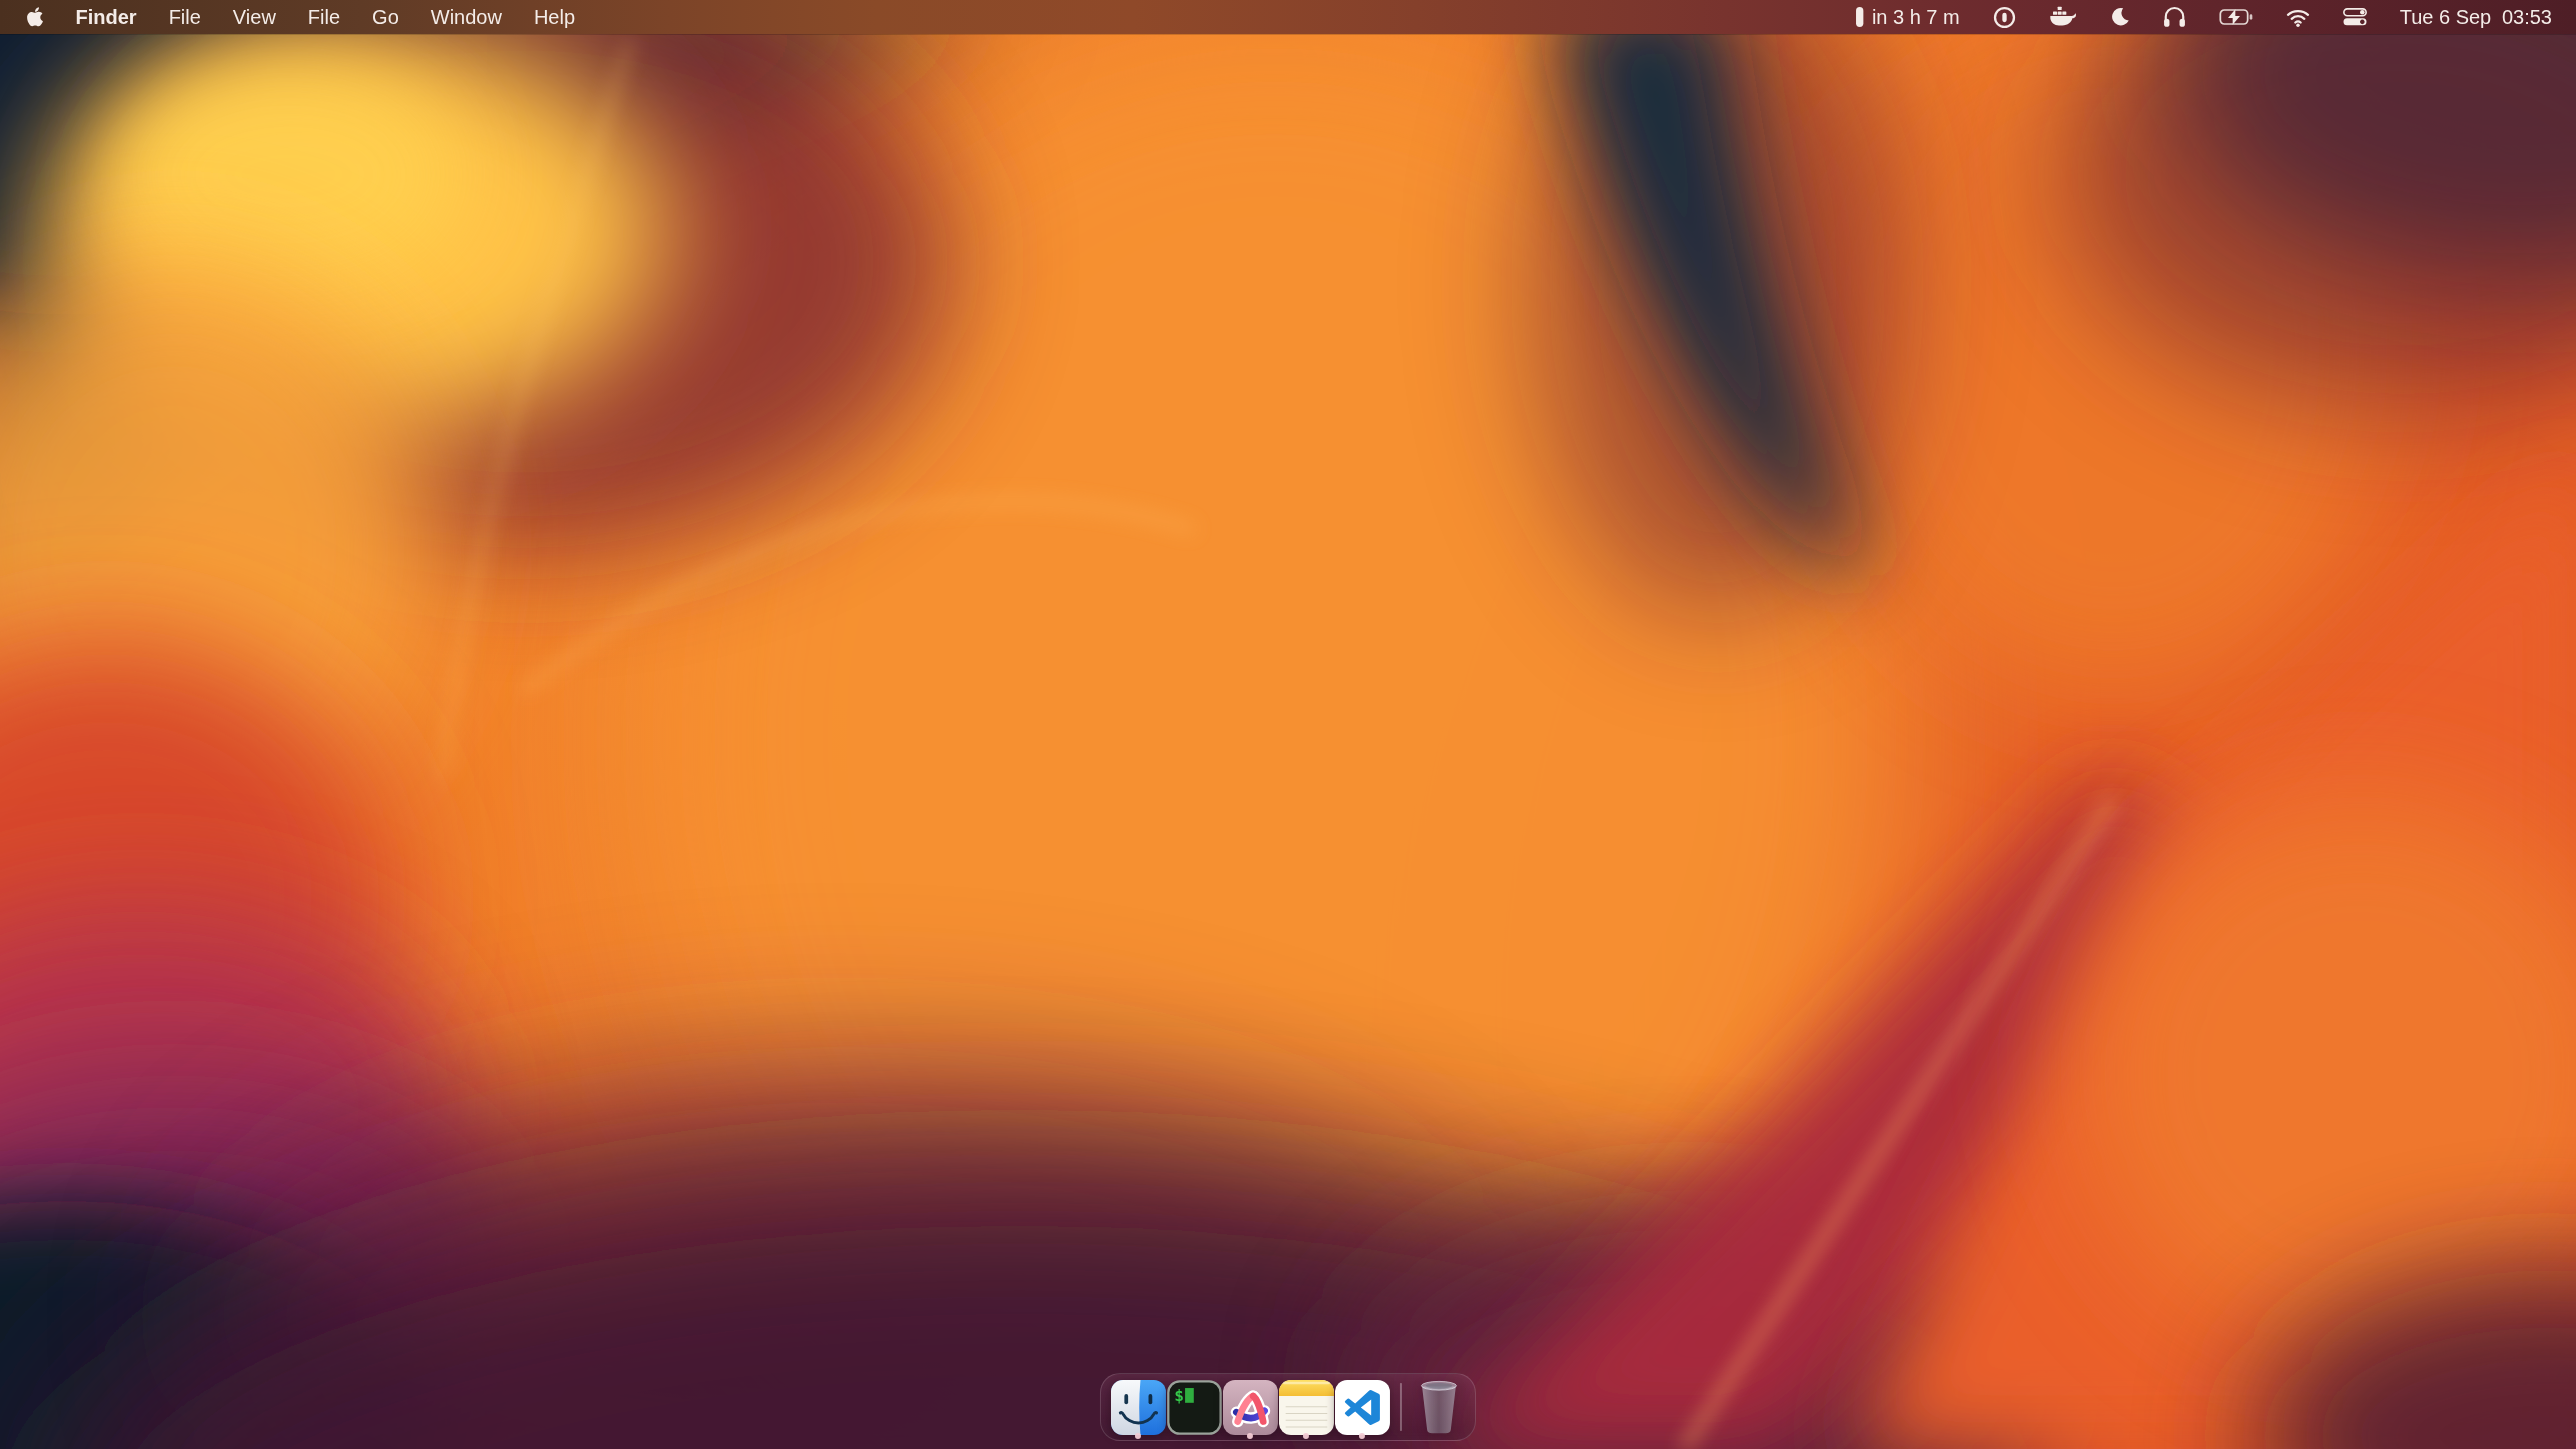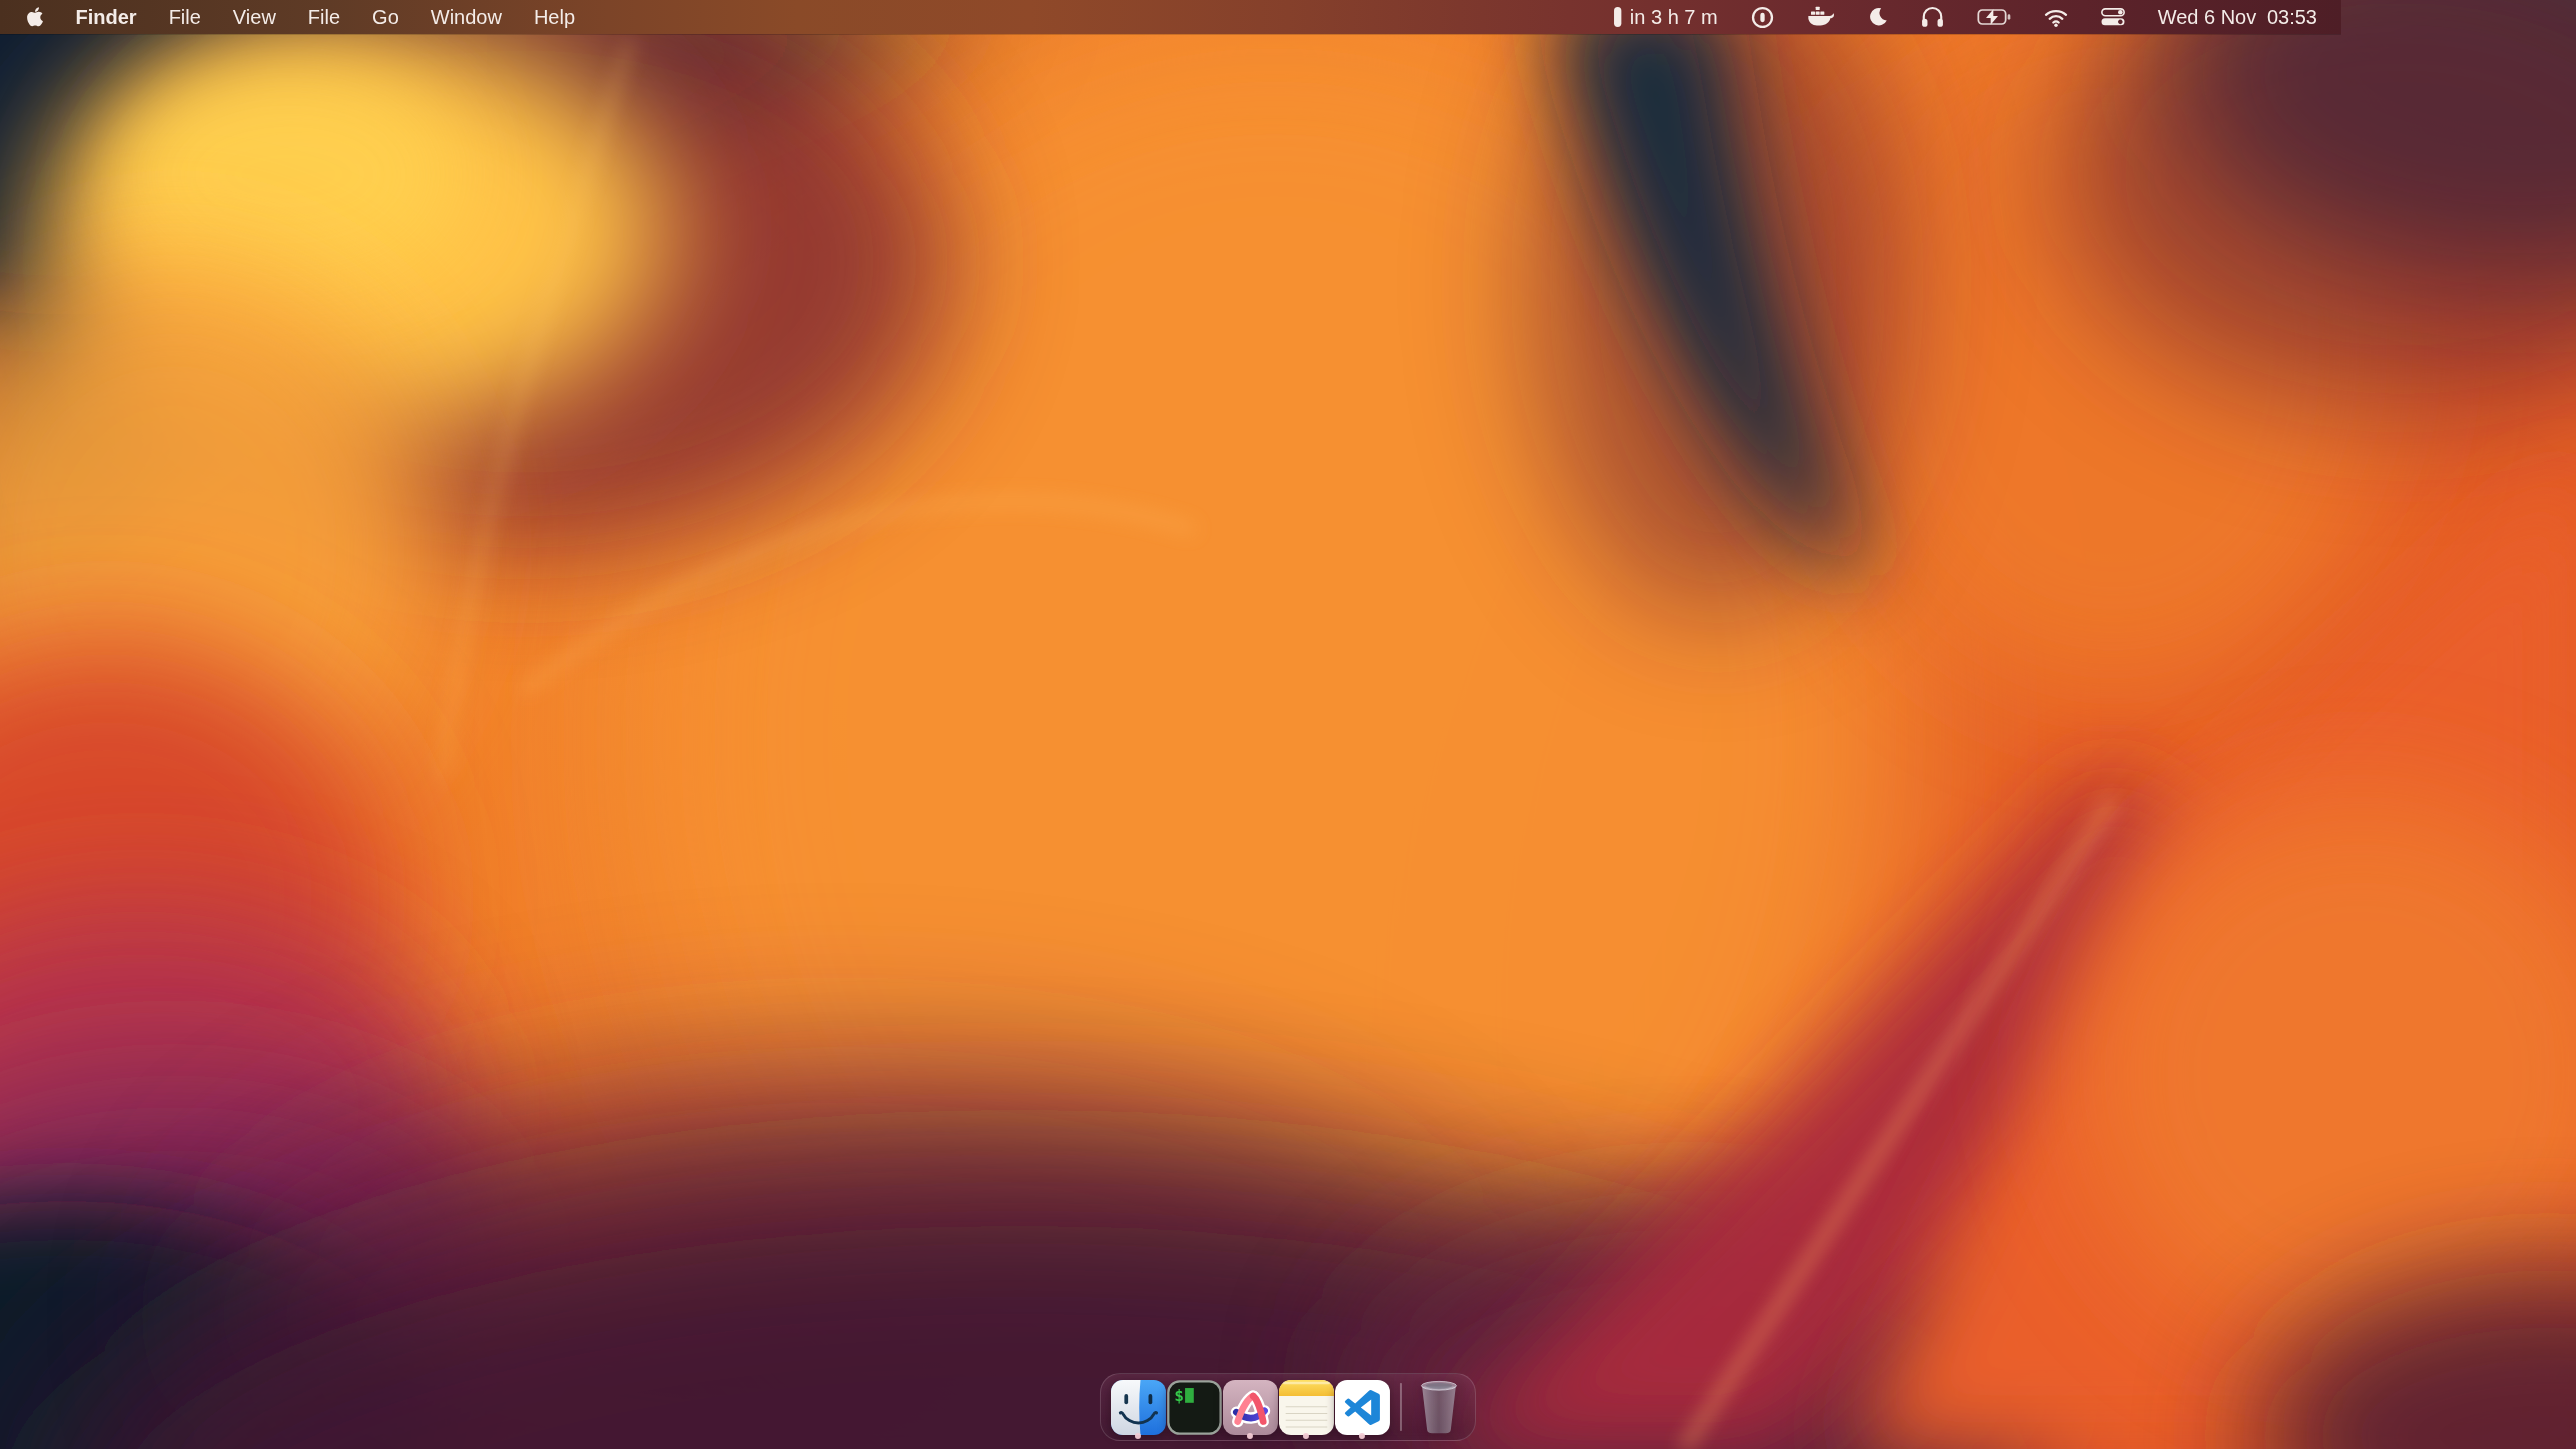--- a/index.html
+++ b/index.html
@@ -8,21 +8,21 @@
     position:relative;
     font-family:"Liberation Sans", sans-serif;
     background:#20101e;
   }
 
   
   .wallpaper { position:absolute; inset:0; width:2576px; height:1449px; display:block; }
 
   
   .menubar {
-    position:absolute; top:0; left:0; width:2341px; height:34px;
+    position:absolute; top:0; left:0; width:2576px; height:34px;
     display:flex; align-items:center; justify-content:space-between;
     padding:0 24px 0 25.5px;
     background:linear-gradient(90deg,
       #4b301f 0%, #5f3b26 14%, #7c4428 26%, #8a4a28 34%, #8f4929 44%,
       #85402b 55%, #78332e 67%, #6b2a2e 78%, #5c232a 89%, #4e1e26 100%);
     box-shadow:0 0.7px 0 rgba(0,0,0,0.25);
     color:#f4ece8;
     font-size:20px;
   }
   .mb-left { display:flex; align-items:center; gap:32px; }
@@ -202,21 +202,21 @@
     <span class="mb-status-icon">
       <svg width="24" height="18" viewBox="0 0 36 27">
         <rect x="1.3" y="1.3" width="33.4" height="10.4" rx="5.2" fill="none" stroke="#f4ece8" stroke-width="2.4"></rect>
         <circle cx="29" cy="6.5" r="3.4" fill="#f4ece8"></circle>
         <path fill="#f4ece8" fill-rule="evenodd" d="M6,15.5 h24 a5.25,5.25 0 0 1 0,10.5 h-24 a5.25,5.25 0 0 1 0,-10.5 Z
                  M29,17.4 a3.4,3.4 0 1 0 0.001,0 Z"></path>
       </svg>
     </span>
 
     <span class="clock-group">
-      <span>Wed 6 Nov</span>
+      <span>Tue 6 Sep</span>
       <span>03:53</span>
     </span>
   </div>
 </div>
 
 <div class="dock">
 
   <div class="dock-item">
     <svg width="55" height="55" viewBox="0 0 82 82">
       <defs>

